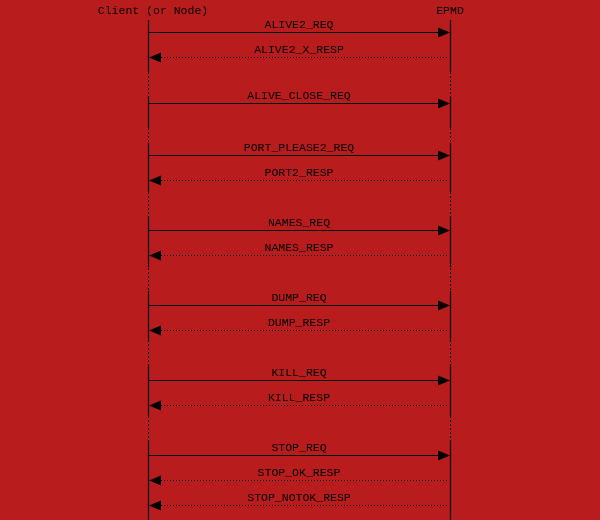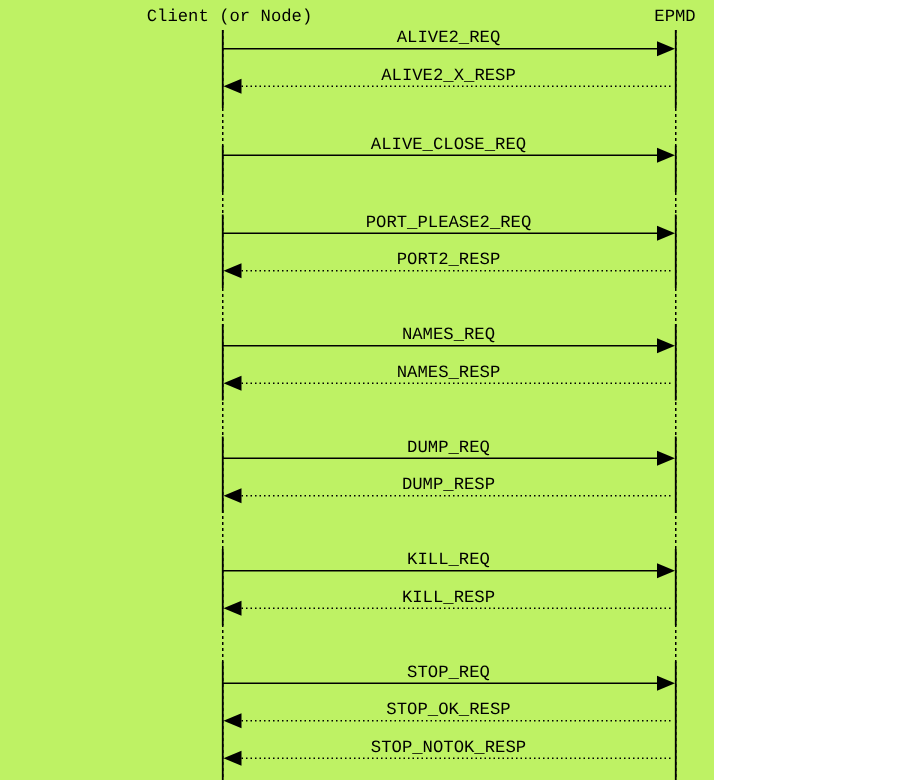--- a/index.html
+++ b/index.html
@@ -2,23 +2,23 @@
 <html><head>
 <meta charset="utf-8">
 <style>
   html, body {
     margin: 0;
     padding: 0;
     background: #ffffff;
   }
   #stage {
     position: relative;
-    width: 476px;
+    width: 600px;
     height: 520px;
-    background: #bef264;
+    background: #b91c1c;
     overflow: hidden;
   }
   svg text {
     font-family: "Liberation Mono", "DejaVu Sans Mono", monospace;
     font-size: 11.5px;
     fill: #000000;
   }
 </style>
 </head>
 <body>

